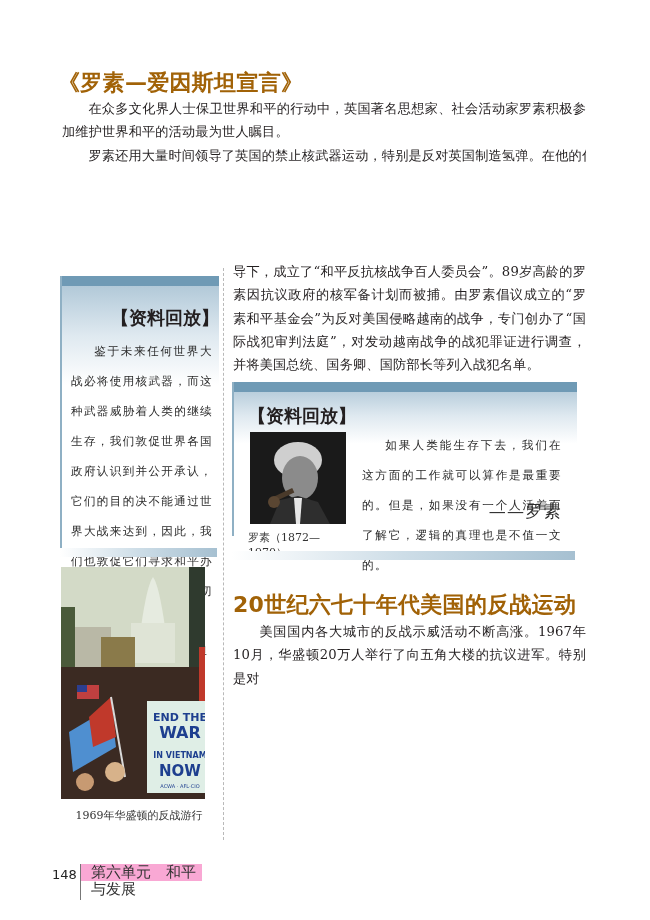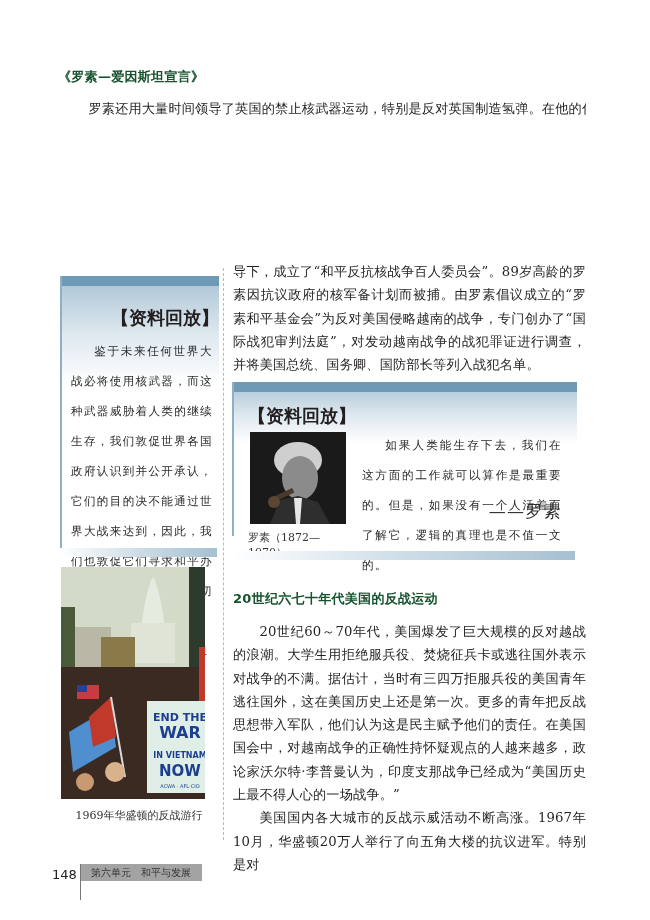--- a/index.html
+++ b/index.html
@@ -1,40 +1,41 @@
 <!DOCTYPE html>
 <html><head>
 <meta charset="utf-8">
 <style>
   html, body { margin: 0; padding: 0; background: #ffffff; }
   body { width: 650px; height: 920px; position: relative; overflow: hidden;
          font-family: "DejaVu Serif", "Liberation Serif", serif; color: #231f20; }
   .abs { position: absolute; }
   .title { font-family: "DejaVu Sans", "Liberation Sans", sans-serif; font-weight: bold;
-           color: #14532d; font-size: 13px; letter-spacing: 0.3px; }
+           color: #a16207; font-size: 22px; letter-spacing: 0.3px; }
   .body-text { font-size: 13.2px; line-height: 23.3px; text-align: justify; letter-spacing: 0.15px; }
   .para { text-indent: 2em; margin: 0; }
   .side-box { background: linear-gradient(to bottom, #a9c3d4 0%, #dfe9f0 22%, #ffffff 40%, #ffffff 100%); }
   .side-box-bar { height: 10px; background: #6f9ab5; }
   .side-box-border { border-left: 2px solid #8fb0c4; }
   .side-box-foot { height: 9px; background: linear-gradient(to right, #ffffff 0%, #cddde7 50%, #a6c0d1 100%); }
   .box-heading { font-size: 18px; font-weight: bold; color: #231f20; text-align: right; }
   .quote { font-family: "DejaVu Serif", "Liberation Serif", serif; font-size: 11.6px; line-height: 30px; letter-spacing: 1.3px; color: #2b2b2b; }
   .dash-line { border-left: 1.5px dashed #b9b9b9; }
   .caption { font-size: 11px; color: #333; text-align: center; }
   .photo { background: #1b1b1b; overflow: hidden; }
-  .footer-strip { background: #a3a3a3; font-family: "DejaVu Sans", "Liberation Sans", sans-serif; font-size: 10px; color: #333; }
+  .footer-strip { background: #f9a8d4; font-family: "DejaVu Sans", "Liberation Sans", sans-serif; font-size: 15px; color: #333; }
   .page-num { font-family: "DejaVu Sans", "Liberation Sans", sans-serif; font-size: 13px; color: #222; }
 </style>
 </head>
 <body>
 
 <div class="abs title" style="left:58px; top:68px;">《罗素—爱因斯坦宣言》</div>
 
 <div class="abs body-text" style="left:62px; top:97px; width:524px;">
+  <p class="para">在众多文化界人士保卫世界和平的行动中，英国著名思想家、社会活动家罗素积极参加维护世界和平的活动最为世人瞩目。</p>
   <p class="para" style="white-space:nowrap; overflow:hidden;">罗素还用大量时间领导了英国的禁止核武器运动，特别是反对英国制造氢弹。在他的倡</p>
 </div>
 
 <div class="abs body-text" style="left:233px; top:260px; width:353px;">导下，成立了“和平反抗核战争百人委员会”。89岁高龄的罗素因抗议政府的核军备计划而被捕。由罗素倡议成立的“罗素和平基金会”为反对美国侵略越南的战争，专门创办了“国际战犯审判法庭”，对发动越南战争的战犯罪证进行调查，并将美国总统、国务卿、国防部长等列入战犯名单。</div>
 
 <div class="abs dash-line" style="left:223px; top:268px; height:572px;"></div>
 
 <div class="abs side-box side-box-border" style="left:60px; top:276px; width:157px; height:272px;">
   <div class="side-box-bar"></div>
   <div class="box-heading" style="margin:20px 0 0 6px;">【资料回放】</div>
@@ -88,19 +89,18 @@
     <text x="119" y="209" text-anchor="middle" font-family="DejaVu Sans, sans-serif" font-weight="bold" font-size="15" fill="#1e3f8f">NOW</text>
     <text x="119" y="221" text-anchor="middle" font-family="DejaVu Sans, sans-serif" font-size="5" fill="#1e3f8f">ACWA · AFL-CIO</text>
     <circle cx="54" cy="205" r="10" fill="#d7b28a"></circle>
     <circle cx="24" cy="215" r="9" fill="#c79a72"></circle>
   </svg>
 </div>
 <div class="abs caption" style="left:61px; top:808px; width:156px;">1969年华盛顿的反战游行</div>
 
 <div class="abs title" style="left:233px; top:590px;">20世纪六七十年代美国的反战运动</div>
 <div class="abs body-text" style="left:233px; top:620px; width:353px;">
-  <p class="para">20世纪60～70年代，美国爆发了巨大规模的反对越战的浪潮。大学生用拒绝服兵役、焚烧征兵卡或逃往国外表示对战争的不满。据估计，当时有三四万拒服兵役的美国青年逃往国外，这在美国历史上还是第一次。更多的青年把反战思想带入军队，他们认为这是民主赋予他们的责任。在美国国会中，对越南战争的正确性持怀疑观点的人越来越多，政论家沃尔特·李普曼认为，印度支那战争已经成为“美国历史上最不得人心的一场战争。”</p>
   <p class="para">美国国内各大城市的反战示威活动不断高涨。1967年10月，华盛顿20万人举行了向五角大楼的抗议进军。特别是对</p>
 </div>
 
 <div class="abs page-num" style="left:52px; top:867px;">148</div>
 <div class="abs" style="left:80px; top:864px; height:36px; border-left:1px solid #777;"></div>
 <div class="abs footer-strip" style="left:81px; top:864px; width:121px; height:17px; line-height:17px; padding-left:10px; box-sizing:border-box;">第六单元　和平与发展</div>
 
 </body></html>

